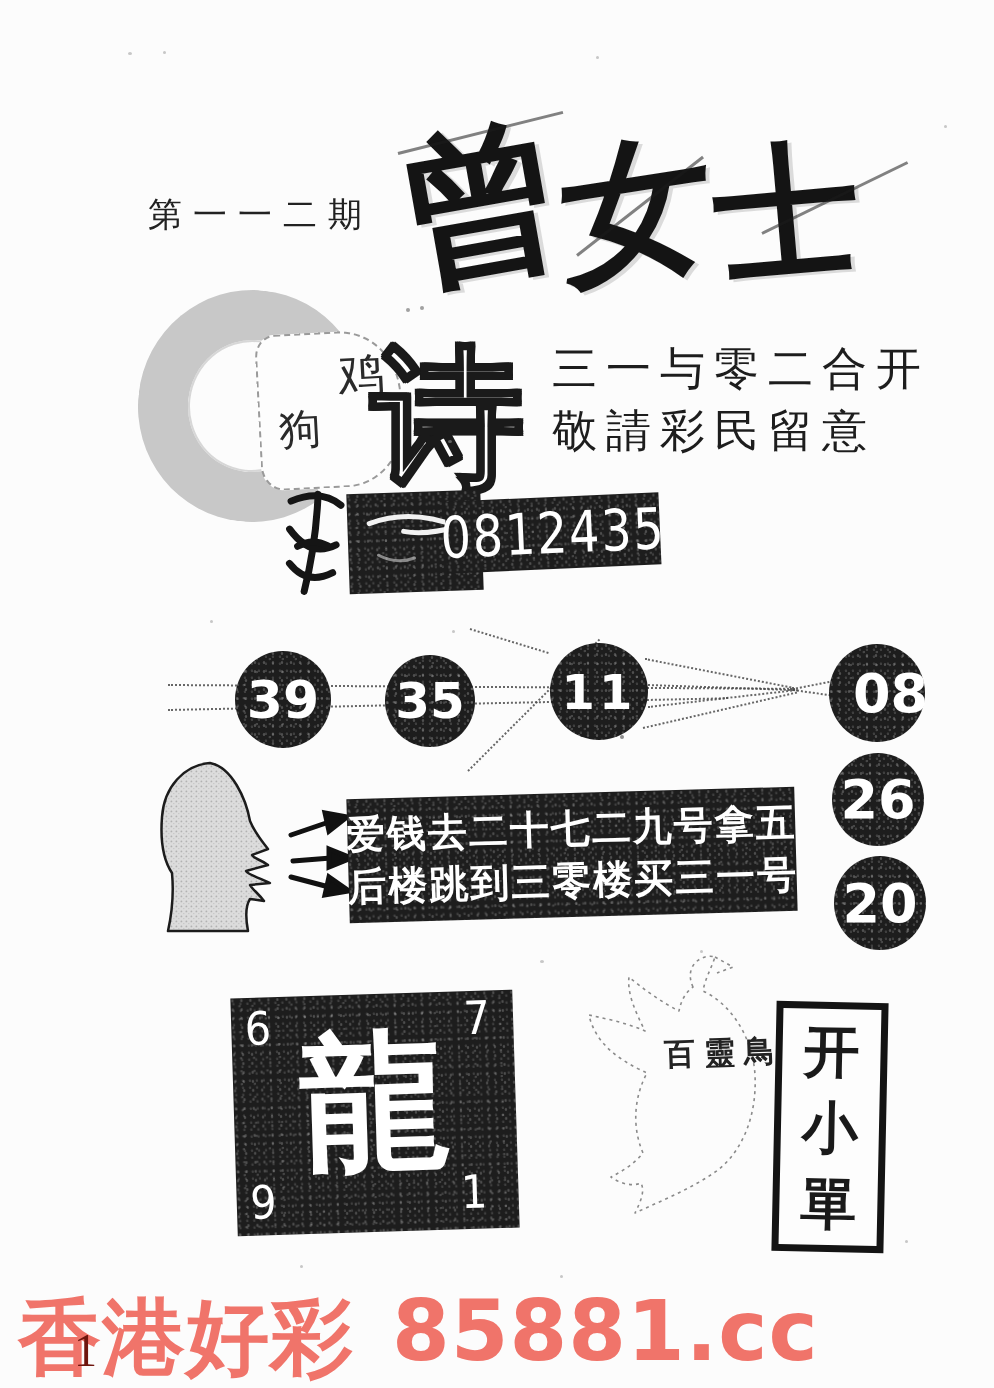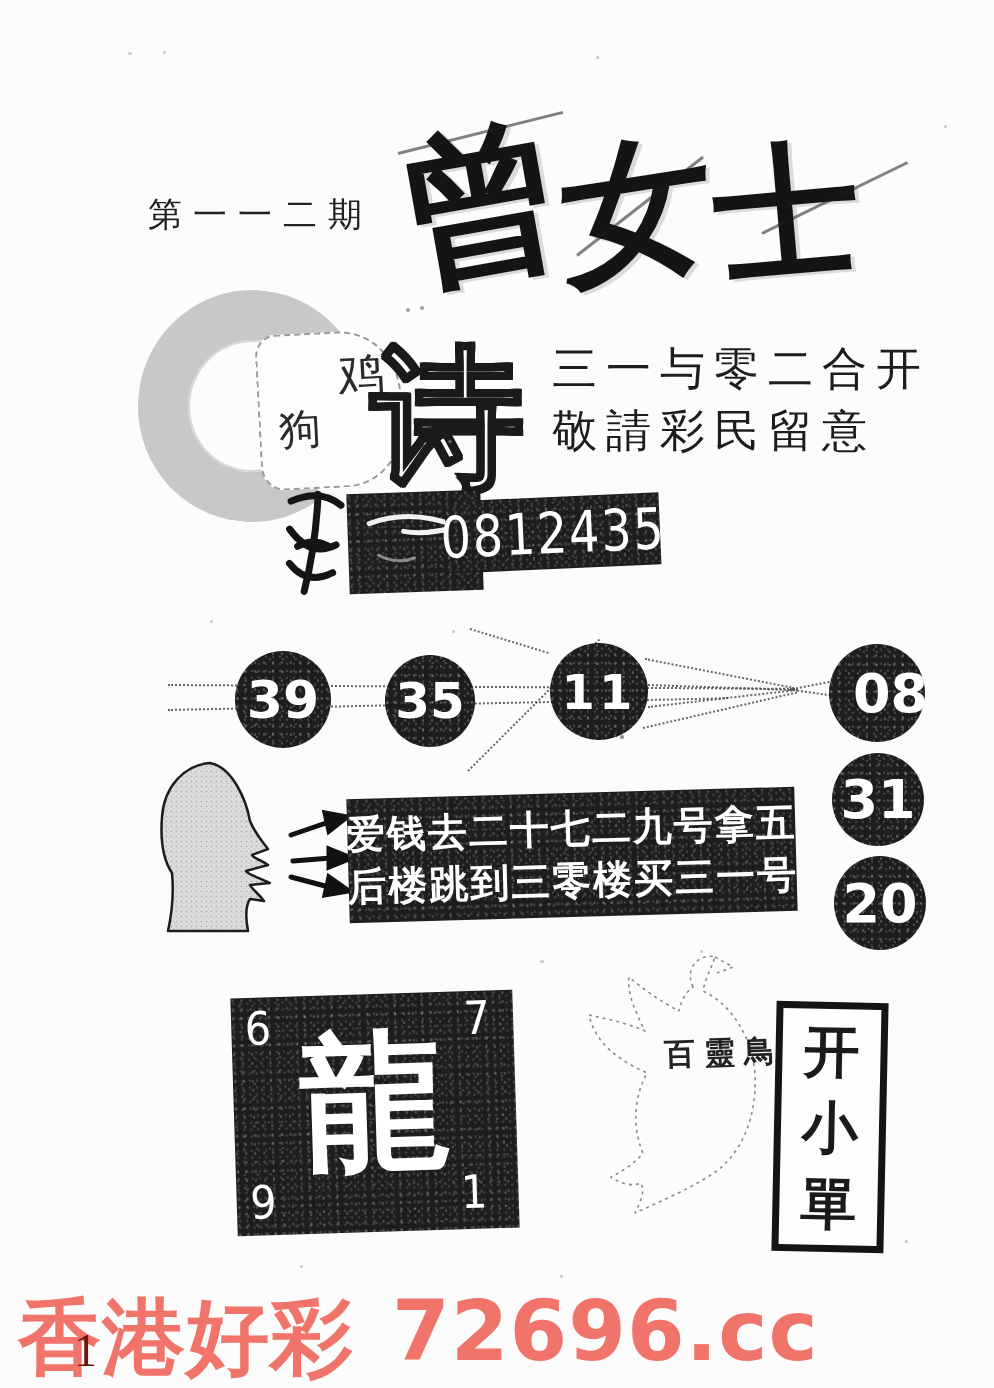--- a/index.html
+++ b/index.html
@@ -171,21 +171,21 @@
       <span>35</span>
     </div>
   <div class="abs ball noisebg b11">
       <span>11</span>
     </div>
 
   <div class="abs ball noisebg b08">
       <span>08</span>
     </div>
   <div class="abs ball noisebg b26">
-      <span>31</span>
+      <span>26</span>
     </div>
   <div class="abs ball noisebg b20">
       <span>20</span>
     </div>
 
   <svg class="abs" style="left:150px;top:755px;" width="140" height="180" viewBox="0 0 140 180">
     <defs>
       <pattern id="dots" width="5" height="5" patternUnits="userSpaceOnUse">
         <rect width="5" height="5" fill="#dcdcdc"></rect>
         <circle cx="1.4" cy="1.4" r=".9" fill="#b2b2b2"></circle>
@@ -228,21 +228,21 @@
   <div class="abs birdlabel">百靈鳥</div>
 
   <div class="abs openbox">
     <span>开</span>
     <span>小</span>
     <span>單</span>
   </div>
 
   <div class="abs footer">
     <span>香港好彩</span>
-    <span>72696.cc</span>
+    <span>85881.cc</span>
   </div>
   <div class="abs pagemark">1</div>
 
   <div class="speck" style="left:406px;top:308px;width:4px;height:4px;background:#555;"></div>
   <div class="speck" style="left:420px;top:306px;width:4px;height:4px;background:#555;"></div>
   <div class="speck" style="left:128px;top:52px;width:4px;height:3px;"></div>
   <div class="speck" style="left:163px;top:51px;width:3px;height:3px;"></div>
   <div class="speck" style="left:95%;top:9%;width:3px;height:3px;"></div>
   <div class="speck" style="left:60%;top:4%;width:3px;height:3px;"></div>
   <div class="speck" style="left:448px;top:440px;width:4px;height:3px;"></div>

